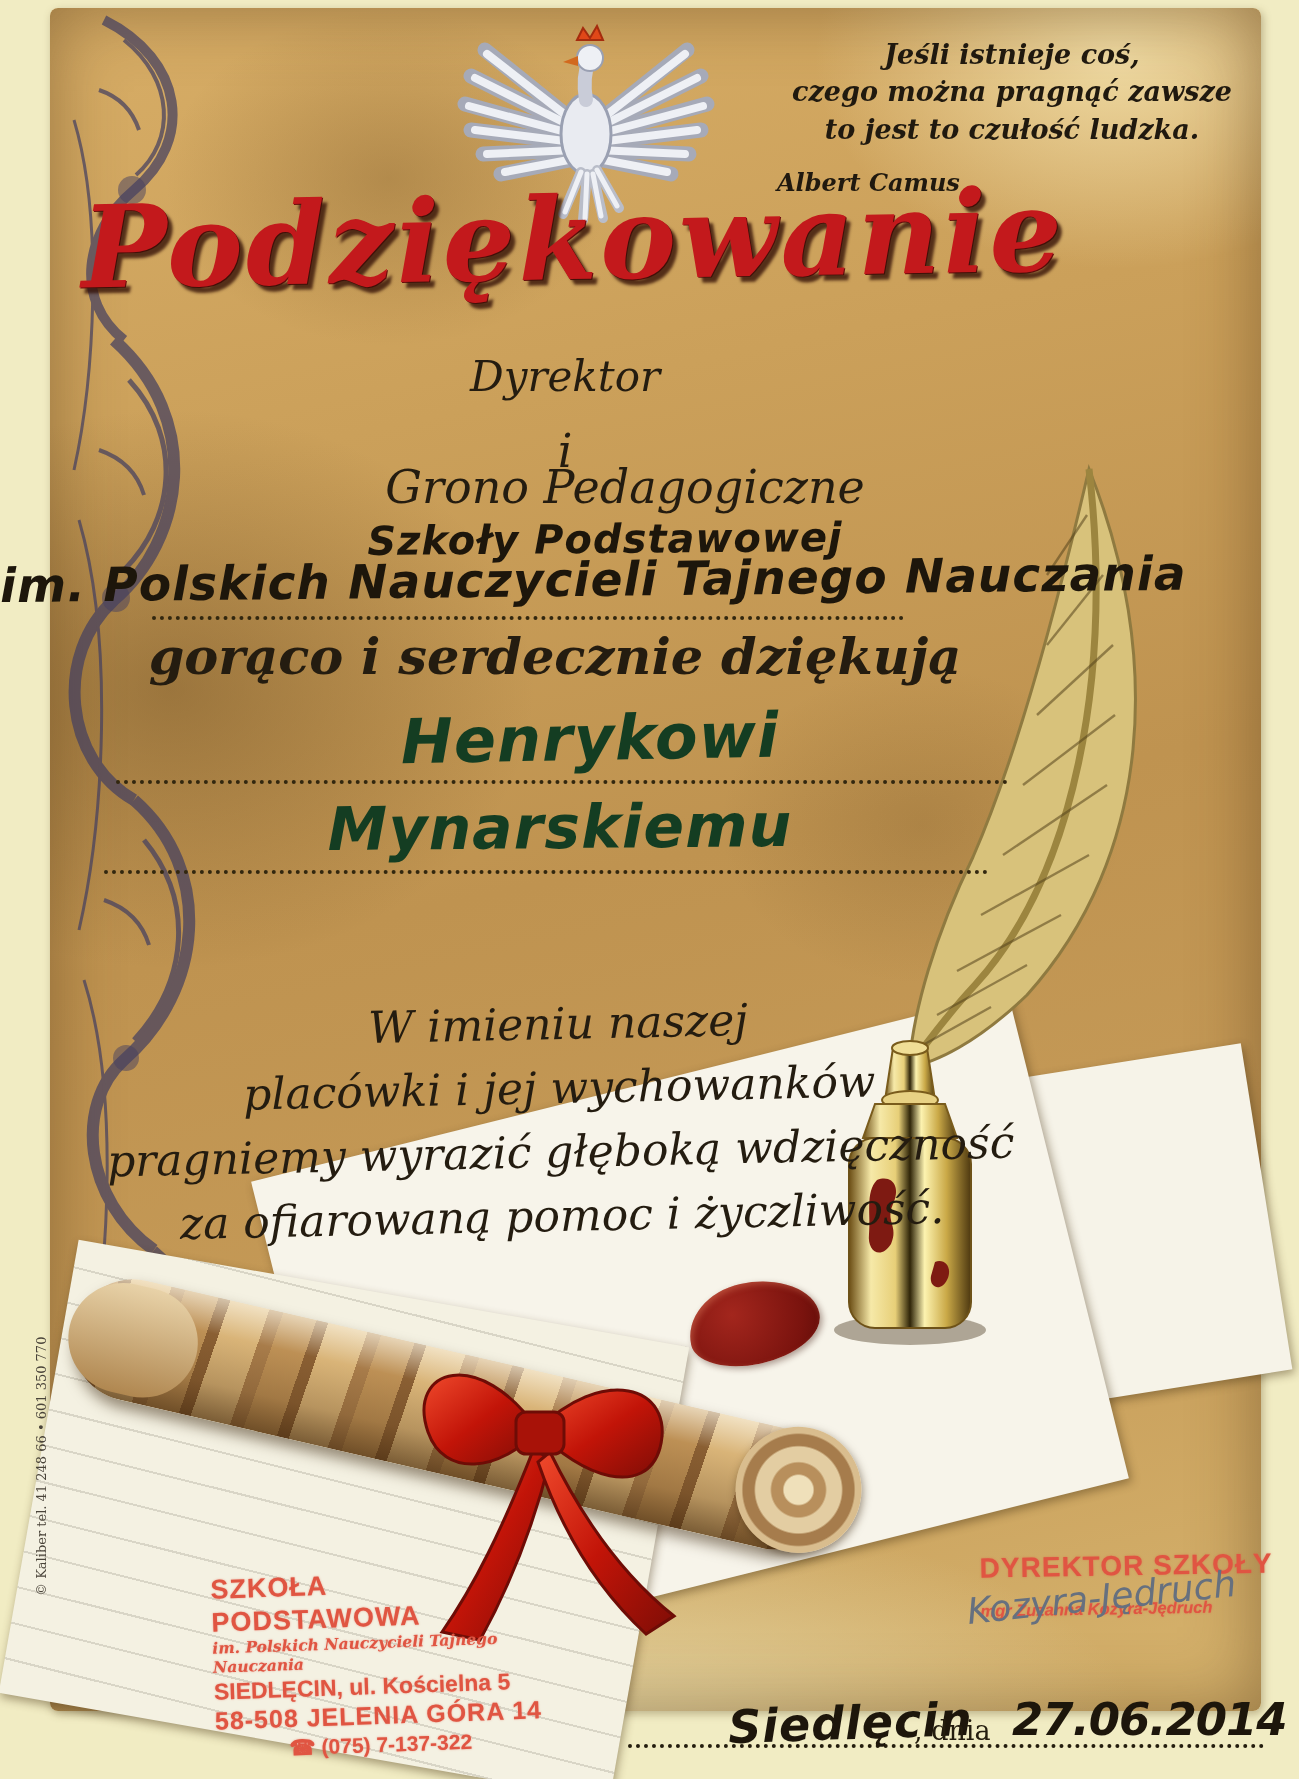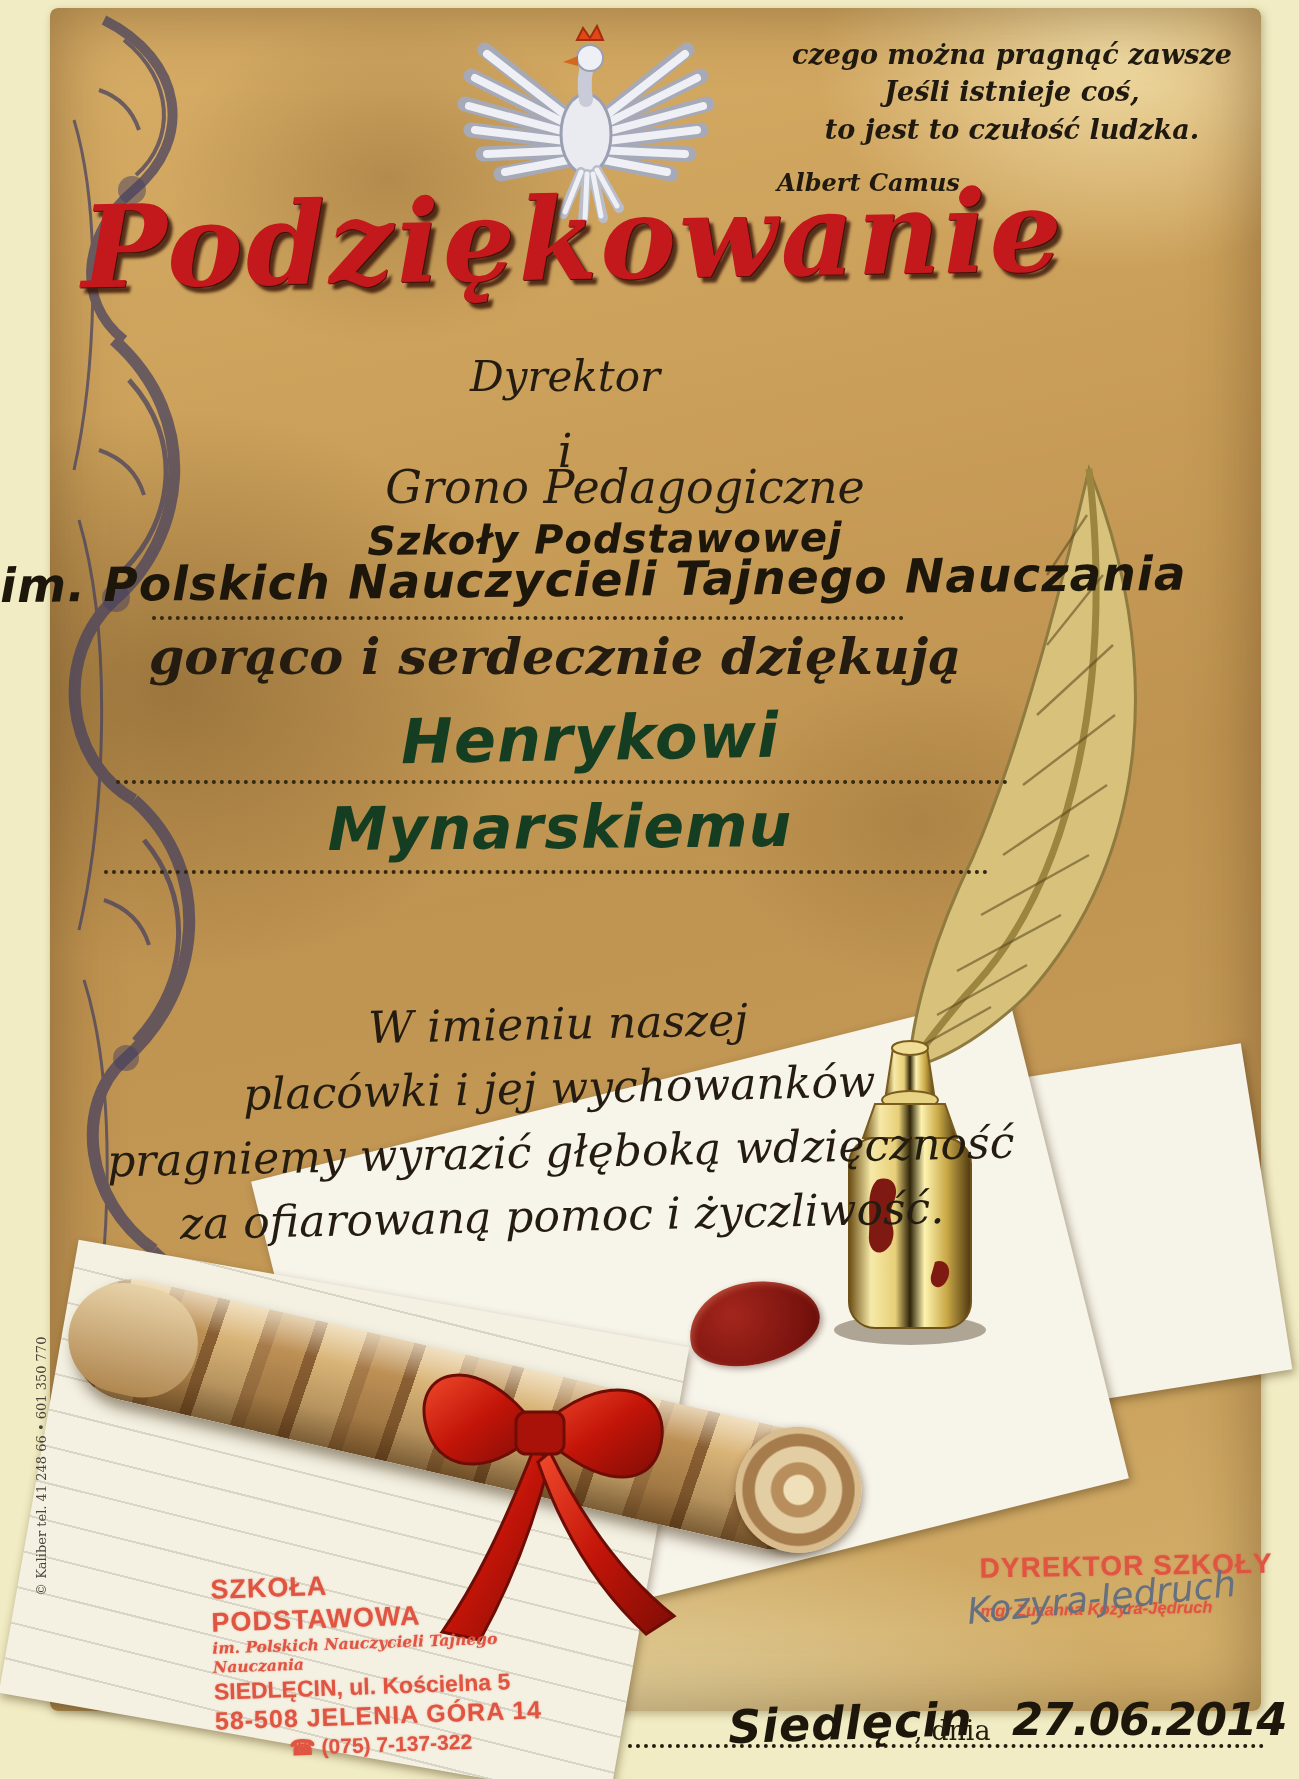--- a/index.html
+++ b/index.html
@@ -171,22 +171,22 @@
     </g>
     <g stroke="#eef0f5" stroke-width="5" stroke-linecap="round">
       <path d="M136,156 L120,196"></path>
         <path d="M142,158 L140,202"></path>
         <path d="M148,158 L156,200"></path>
         <path d="M152,154 L172,190"></path>
     </g>
   </svg>
 
   <div class="abs quote">
+    <div>Jeśli istnieje coś,</div>
     <div>czego można pragnąć zawsze</div>
-    <div>Jeśli istnieje coś,</div>
     <div>to jest to czułość ludzka.</div>
     <div class="quote-author">Albert Camus</div>
   </div>
 
   <div class="abs title">Podziękowanie</div>
 
   <div class="abs ctr serif-it h-dyrektor">Dyrektor</div>
   <div class="abs ctr serif-it h-i">i</div>
   <div class="abs ctr serif-it h-grono">Grono Pedagogiczne</div>
   <div class="abs ctr hand h-szkoly">Szkoły Podstawowej</div>

